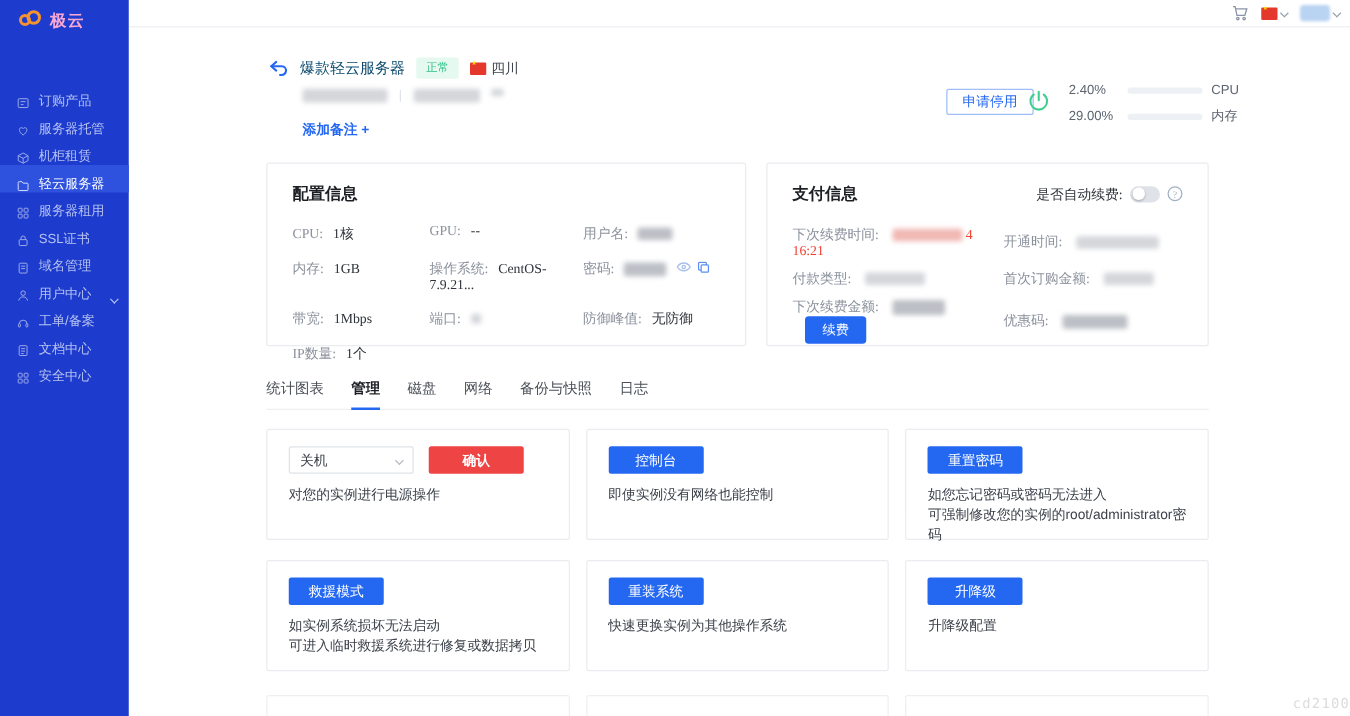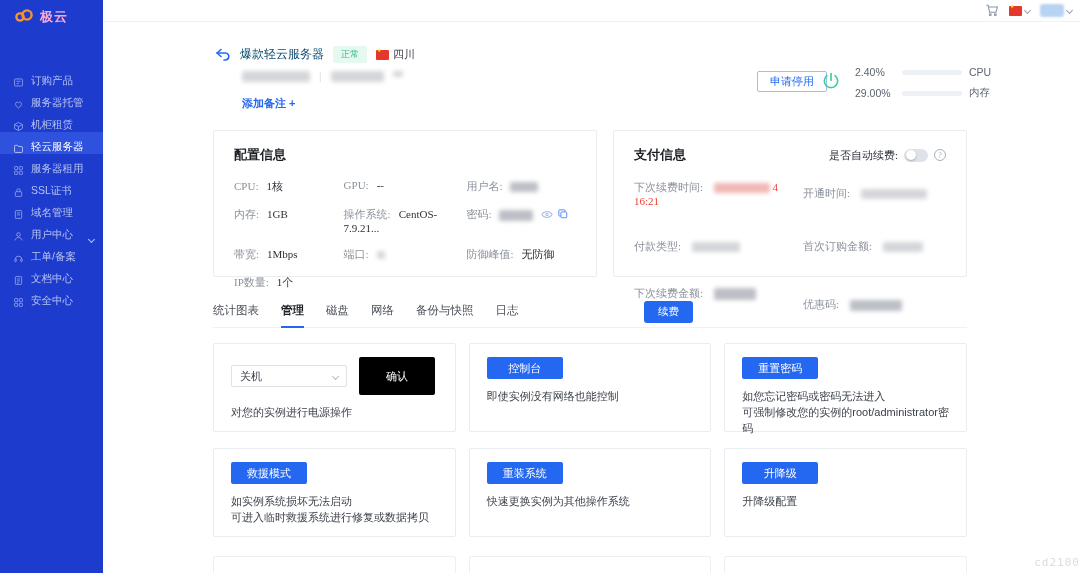--- a/index.html
+++ b/index.html
@@ -60,39 +60,39 @@
   .f-value { color:#2e323a; }
   .inline-icons { display:inline-flex; gap:5px; margin-left:5px; vertical-align:middle; }
   .inline-icons svg { cursor:pointer; }
 
   #payment-card { left:613px; top:130px; width:354px; height:147px; padding:15px 20px; }
   .pay-head { display:flex; align-items:center; justify-content:space-between; }
   .auto-renew { display:flex; align-items:center; gap:6px; font-size:11px; color:#2e323a;text-align:center; }
   .toggle { width:24px; height:13px; border-radius:7px; background:#dfe3e9; position:relative; cursor:pointer; }
   .toggle::after { content:""; position:absolute; left:1.5px; top:1.5px; width:10px; height:10px; border-radius:50%; background:#fff; box-shadow:0 1px 2px rgba(0,0,0,.25); }
   .help { width:12px; height:12px; border:1px solid #a3b0c4; border-radius:50%; color:#a3b0c4; font-size:8px; display:flex; align-items:center; justify-content:center; cursor:pointer; }
-  .pay-grid { margin-top:16px; display:grid; grid-template-columns:1.18fr 1fr; row-gap:32px; font-size:11px; align-items:center; }
+  .pay-grid { margin-top:16px; display:grid; grid-template-columns:1.18fr 1fr; row-gap:8px; font-size:11px; align-items:center; }
   .red-text { color:#f04134; }
   .renew-btn { background:#2468f2; color:#fff; border:none; border-radius:3px; font-size:10.5px; padding:4px 14px; margin-left:10px; cursor:pointer; vertical-align:middle; font-family:inherit; }
 
   
   .tabs { position:absolute; left:213px; top:303px; width:754px; display:flex; gap:22px; font-size:11.5px; color:#4a4f58; border-bottom:1px solid #eef0f3; padding-bottom:9px; }
   .tab { cursor:pointer; position:relative; }
   .tab.active { color:#1c1f24; font-weight:bold; }
   .tab.active::after { content:""; position:absolute; left:0; right:0; bottom:-10px; height:2px; background:#2468f2; }
 
   
   .actions { position:absolute; left:213px; top:343px; width:754px; display:grid; grid-template-columns:repeat(3,1fr); gap:16px 13px; }
   .action-card { border:1px solid #e9ecf0; border-radius:2px; height:89px; padding:13px 17px; background:#fff; }
   .action-btn { background:#2468f2; color:#fff; border:none; border-radius:2px; font-size:11px; height:22px; min-width:76px; padding:0 14px; cursor:pointer; font-family:inherit; }
   .desc { margin-top:9px; font-size:11px; color:#3c414a; line-height:16px; }
   .power-row { display:flex; align-items:center; gap:12px; }
-  .select { width:116px; height:22px; border:1px solid #dfe3e8; border-radius:2px; display:flex; align-items:center; justify-content:space-between; padding:0 8px; font-size:11px; color:#3c414a; cursor:pointer; }
+  .select { width:100px; height:22px; border:1px solid #dfe3e8; border-radius:2px; display:flex; align-items:center; justify-content:space-between; padding:0 8px; font-size:11px; color:#3c414a; cursor:pointer; }
   .select .chev { border-color:#b3bac4; }
-  .confirm-btn { background:#000000; color:#fff; border:none; border-radius:2px; font-size:11px; height:38px; width:76px; cursor:pointer; font-family:inherit; }
+  .confirm-btn { background:#ef4444; color:#fff; border:none; border-radius:2px; font-size:11px; height:22px; width:76px; cursor:pointer; font-family:inherit;font-weight:bold; }
 
   .actions-stub { position:absolute; left:213px; top:556px; width:754px; display:grid; grid-template-columns:repeat(3,1fr); gap:13px; }
   .stub-card { height:40px; border:1px solid #edeff2; border-radius:2px; background:#fff; }
 
   .watermark { position:absolute; right:0px; bottom:4px; color:#dcdcdc; font-family:"DejaVu Sans Mono", monospace; font-size:11px; letter-spacing:1px; }
 </style>
 </head>
 <body>
 
 <div class="app">

